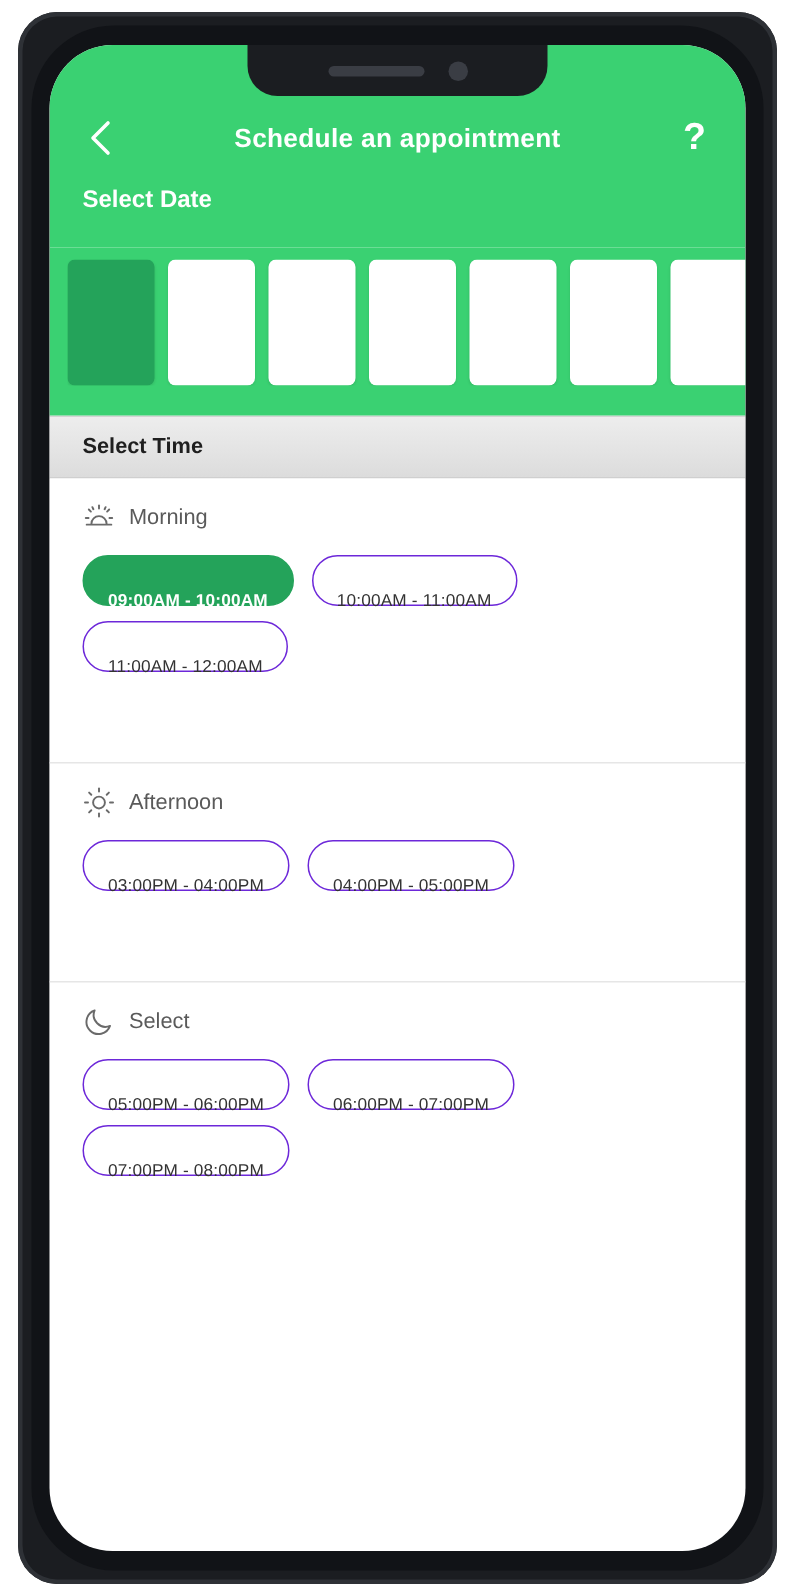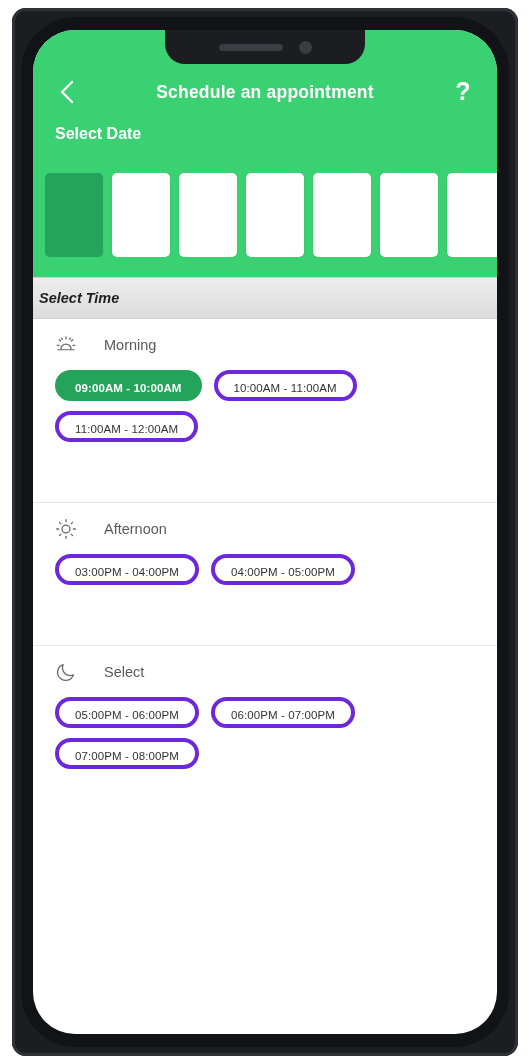--- a/index.html
+++ b/index.html
@@ -9,21 +9,21 @@
     font-family: "Liberation Sans", sans-serif;
     overflow: hidden;
   }
 
   
   .phone-frame {
     position: absolute;
     left: 12px; top: 8px;
     width: 506px; height: 1048px;
     background: #1b1d21;
-    border-radius: 14px;
+    border-radius: 26px;
     box-shadow: inset 0 0 0 3px #2e3136;
   }
   .phone-inner-bezel {
     position: absolute;
     left: 9px; top: 9px;
     width: 488px; height: 1030px;
     background: #111317;
     border-radius: 55px;
   }
   .screen {
@@ -152,56 +152,55 @@
   }
   .date-card.selected .date-mon,
   .date-card.selected .date-num,
   .date-card.selected .date-dow { color: #ffffff; }
 
   
   .select-time-bar {
     background: linear-gradient(to bottom, #ededed 0%, #e4e4e4 55%, #dcdcdc 100%);
     border-top: 1px solid #d2d2d2;
     border-bottom: 1px solid #cfcfcf;
-    padding: 11px 6px;
-    font-style: italic;
+    padding: 11px 22px;
   }
   .select-time-bar span {
     font-size: 14.5px;
     font-weight: bold;
     color: #1f1f1f;
   }
 
   
   .time-body { background: #ffffff; }
   .time-section { padding: 15px 22px 16px 22px; }
   .time-section + .time-section { border-top: 1px solid #e6e6e6; margin-top: 44px; }
 
   .section-head {
     display: flex;
     align-items: center;
-    gap: 27px;
+    gap: 9px;
     margin-bottom: 14px;
   }
   .section-head .label {
     font-size: 14.5px;
     color: #5a5a5a;
   }
   .sec-icon { width: 22px; height: 22px; flex: 0 0 auto; }
 
   .chip-row {
     display: flex;
     flex-wrap: wrap;
     gap: 10px 12px;
   }
   .chip {
-    border: 4px solid #6d28d9;
+    border: 1px solid #6d28d9;
     border-radius: 18px;
     background: #ffffff;
-    padding: 0 16px;
+    padding: 16px 16px;
     height: 31px;
     line-height: 29px;
     font-size: 11.5px;
     color: #333333;
     letter-spacing: 0.1px;
     cursor: pointer;
     white-space: nowrap;
   }
   .chip.selected {
     background: #24a35a;

